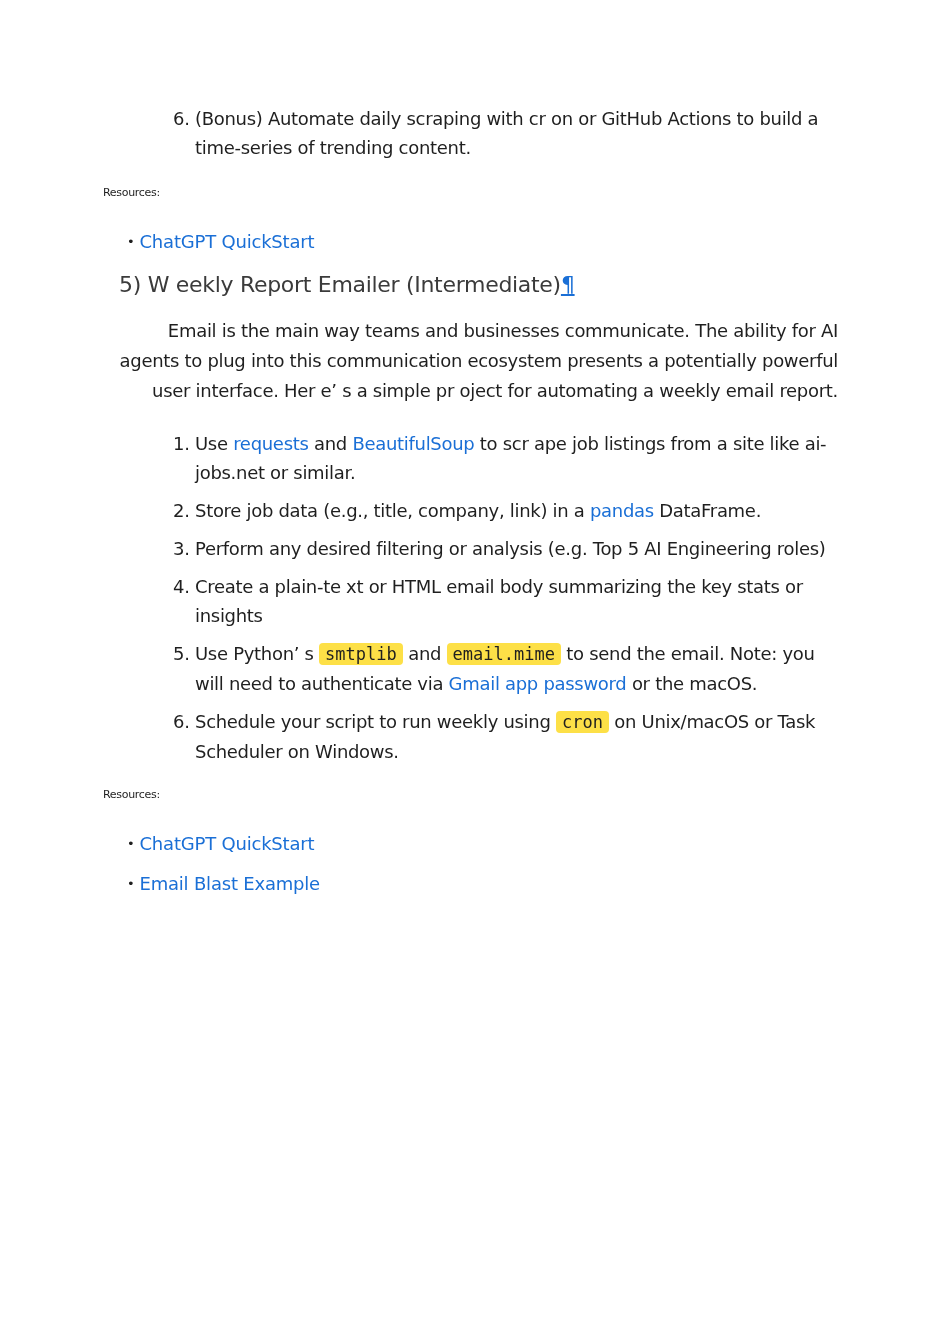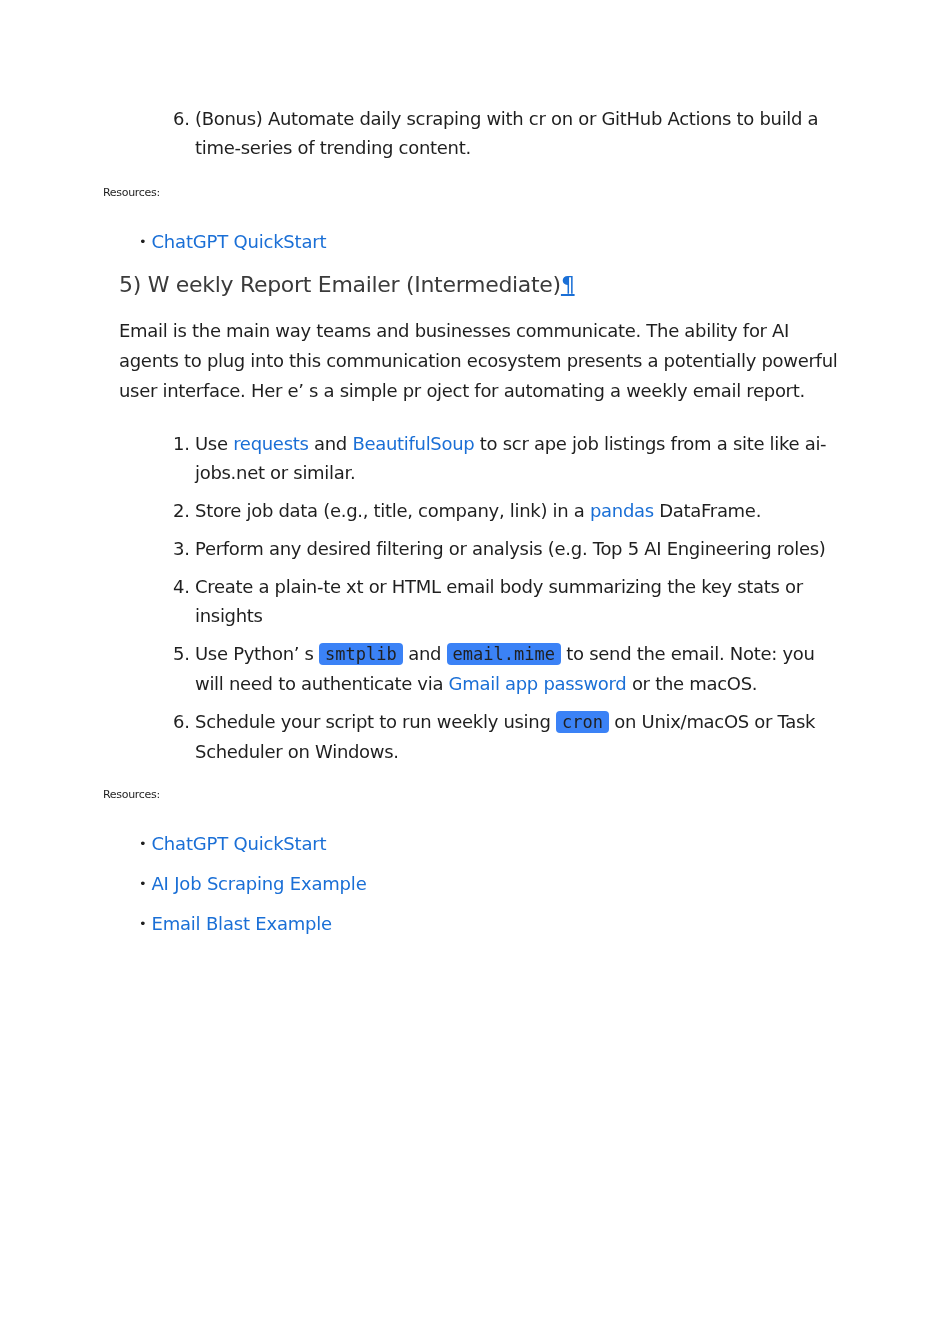--- a/index.html
+++ b/index.html
@@ -6,35 +6,35 @@
   body {
     width: 950px; height: 1341px; position: relative; overflow: hidden;
     font-family: "DejaVu Sans", sans-serif;
     color: #1f1f1f;
   }
   .page { position: absolute; left: 103px; top: 88px; width: 740px; }
   .txt { font-size: 18px; line-height: 30px; letter-spacing: -0.3px; }
   a.link { color: #1a6fd6; text-decoration: none; }
   code {
     font-family: "DejaVu Sans Mono", monospace; font-size: 17px;
-    background: #3b82f6; border-radius: 4px; padding: 1px 6px;
+    background: #fde047; border-radius: 4px; padding: 1px 6px;
     letter-spacing: 0;
   }
   ol { margin: 16px; padding-left: 76px; }
   ol li { font-size: 18px; line-height: 29px; letter-spacing: -0.3px; margin-bottom: 9px; padding-left: 0; }
-  ul.res { list-style: none; margin: 12px; padding-left: 24px; }
+  ul.res { list-style: none; margin: 0; padding-left: 24px; }
   ul.res li { font-size: 18px; line-height: 24px; margin-bottom: 16px; letter-spacing: -0.2px; }
   ul.res li .bullet { color: #1f1f1f; font-size: 13px; margin-right: 5px; vertical-align: 2px; }
   .strong { font-weight: normal; font-size: 11px; letter-spacing: -0.3px; line-height: 24px; }
   h2 {
     font-weight: normal; font-size: 22px; color: #3b3b3b; margin: 16px;
     letter-spacing: -0.3px; line-height: 30px;
   }
   .pilcrow { color: #1a6fd6; }
-  p { margin: 16px; }
+  p { margin: 0; text-align: right; }
 </style>
 </head>
 <body>
 
 <div class="page">
 
   <ol start="6">
     <li><span>(Bonus) Automate daily scraping with cr on or GitHub Actions to build a time-series of trending content.</span></li>
   </ol>
 
@@ -55,17 +55,16 @@
     <li><span>Perform any desired filtering or analysis (e.g. Top 5 AI Engineering roles)</span></li>
     <li><span>Create a plain-te xt or HTML email body summarizing the key stats or insights</span></li>
     <li><span>Use Python’ s </span><code>smtplib</code><span> and </span><code>email.mime</code><span> to send the email. Note: you will need to authenticate via </span><a class="link" href="#">Gmail app password</a><span> or the macOS.</span></li>
     <li><span>Schedule your script to run weekly using </span><code>cron</code><span> on Unix/macOS or Task Scheduler on Windows.</span></li>
   </ol>
 
   <div class="strong" style="margin-top:17px;">Resources:</div>
 
   <ul class="res" style="margin-top:25px;">
     <li><span class="bullet">•</span><a class="link" href="#">ChatGPT QuickStart</a></li>
-    <li><span class="bullet">•</span><a class="link" href="#">AI Job Scraping Example</a></li>
     <li><span class="bullet">•</span><a class="link" href="#">Email Blast Example</a></li>
   </ul>
 
 </div>
 
 </body></html>

